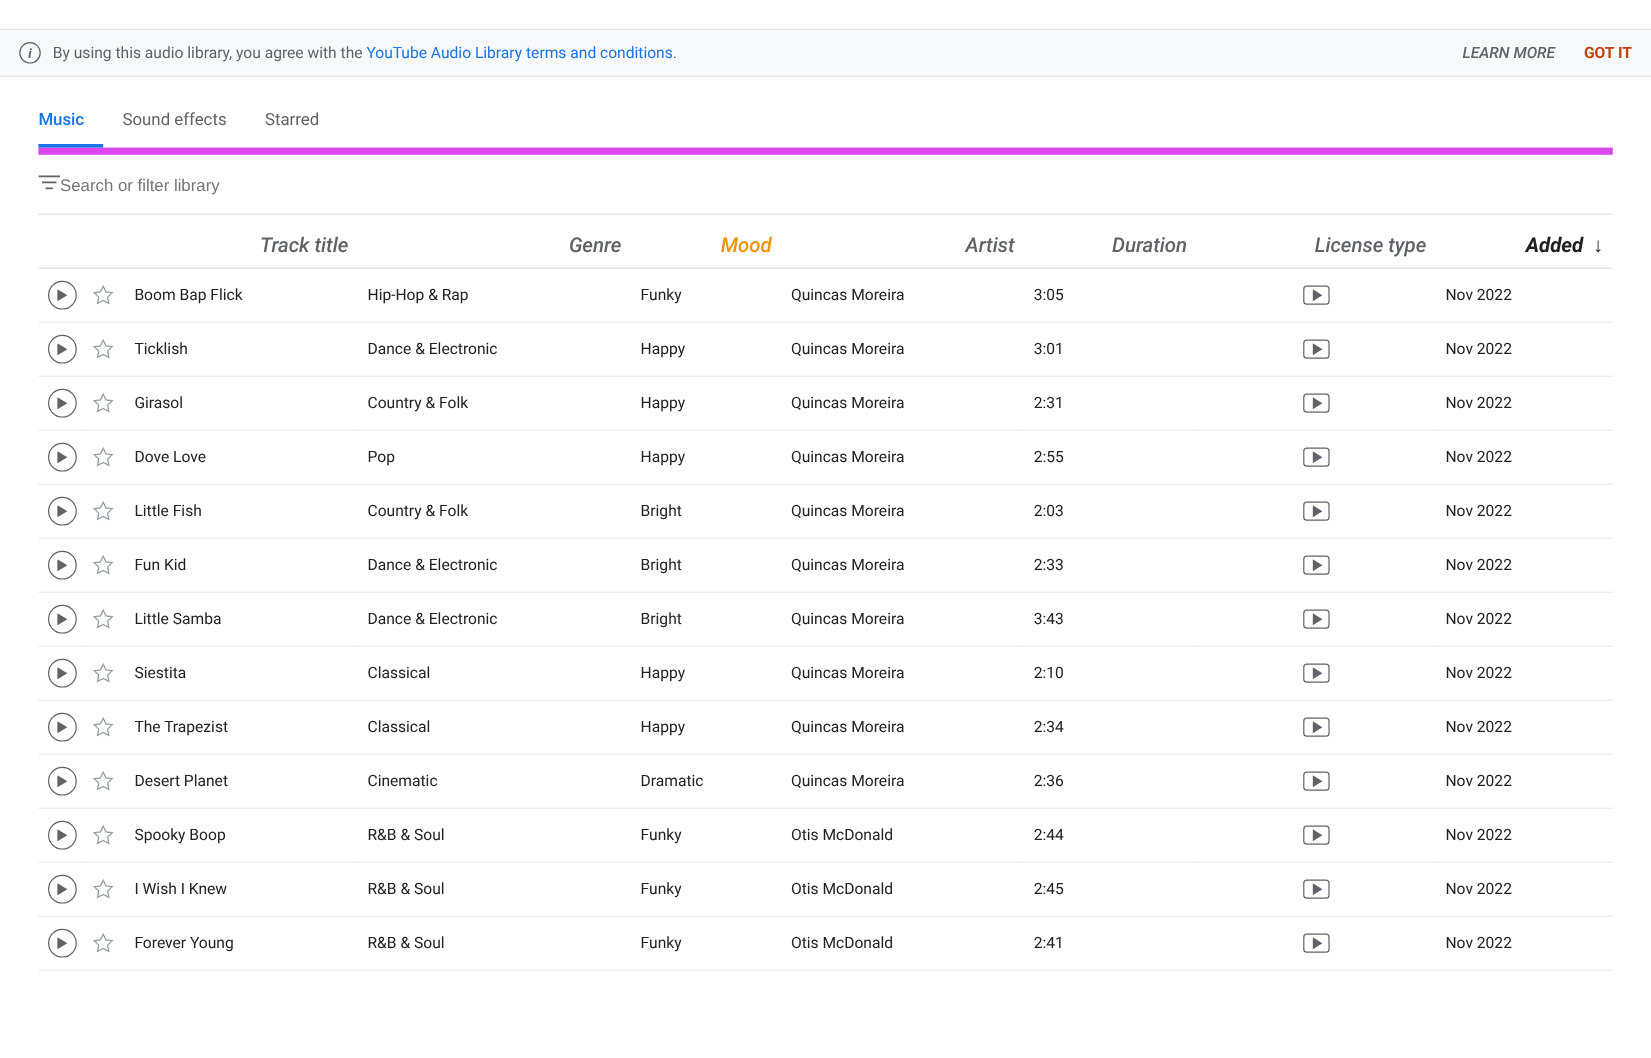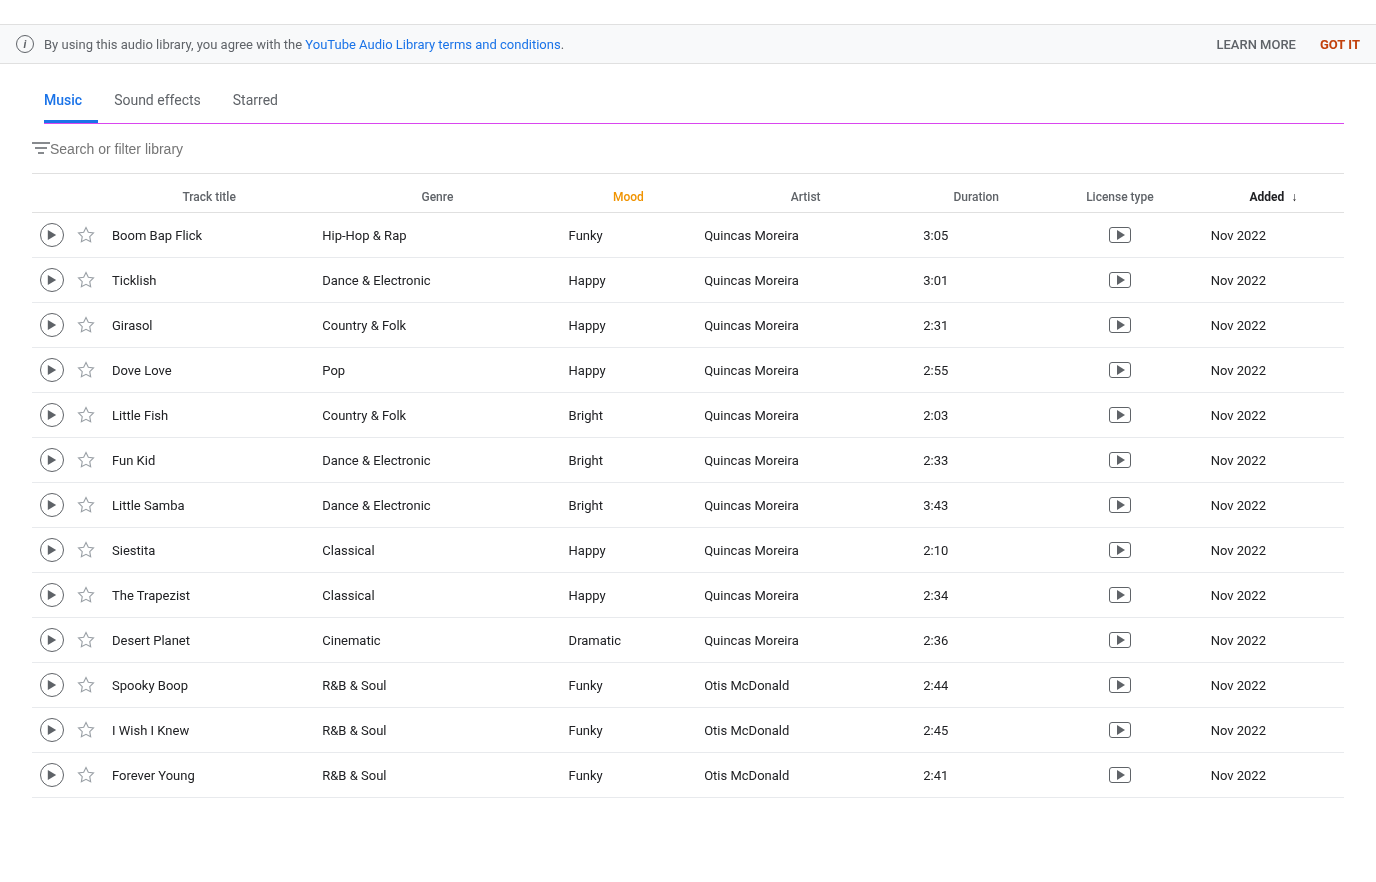--- a/index.html
+++ b/index.html
@@ -36,33 +36,34 @@
     .notice-right {
       display: flex;
       align-items: center;
       gap: 24px;
     }
     .notice-right a {
       font-size: 13px;
       color: #5f6368;
       text-decoration: none;
       font-weight: 500;
+      font-style: italic;
     }
     .notice-right .got-it {
       font-size: 13px;
       color: #c2410c;
       font-weight: 700;
       cursor: pointer;
     }
 
     .tabs {
       display: flex;
       align-items: center;
-      border-bottom: 1px solid #d946ef;
-      margin: 16px 0 0 12px;
+      border-bottom: 6px solid #d946ef;
+      margin: 16px 0 0 0;
       padding: 0;
     }
     .tab {
       padding: 12px 16px;
       font-size: 14px;
       color: #5f6368;
       cursor: pointer;
       border-bottom: 3px solid transparent;
       text-decoration: none;
     }
@@ -92,26 +93,27 @@
       font-size: 18px;
       cursor: pointer;
     }
 
     table {
       width: 100%;
       border-collapse: collapse;
       margin-top: 8px;
     }
     thead th {
-      font-size: 12px;
+      font-size: 17px;
       font-weight: 500;
       color: #5f6368;
-      text-align: center;
+      text-align: right;
       padding: 8px 8px;
       border-bottom: 1px solid #e0e0e0;
+      font-style: italic;
     }
     thead th.mood-col { color: #f09300; }
     thead th.added-col { color: #202124; font-weight: 700; }
     thead th .sort-arrow { margin-left: 4px; }
 
     tbody tr {
       border-bottom: 1px solid #e8eaed;
     }
 
     td {

